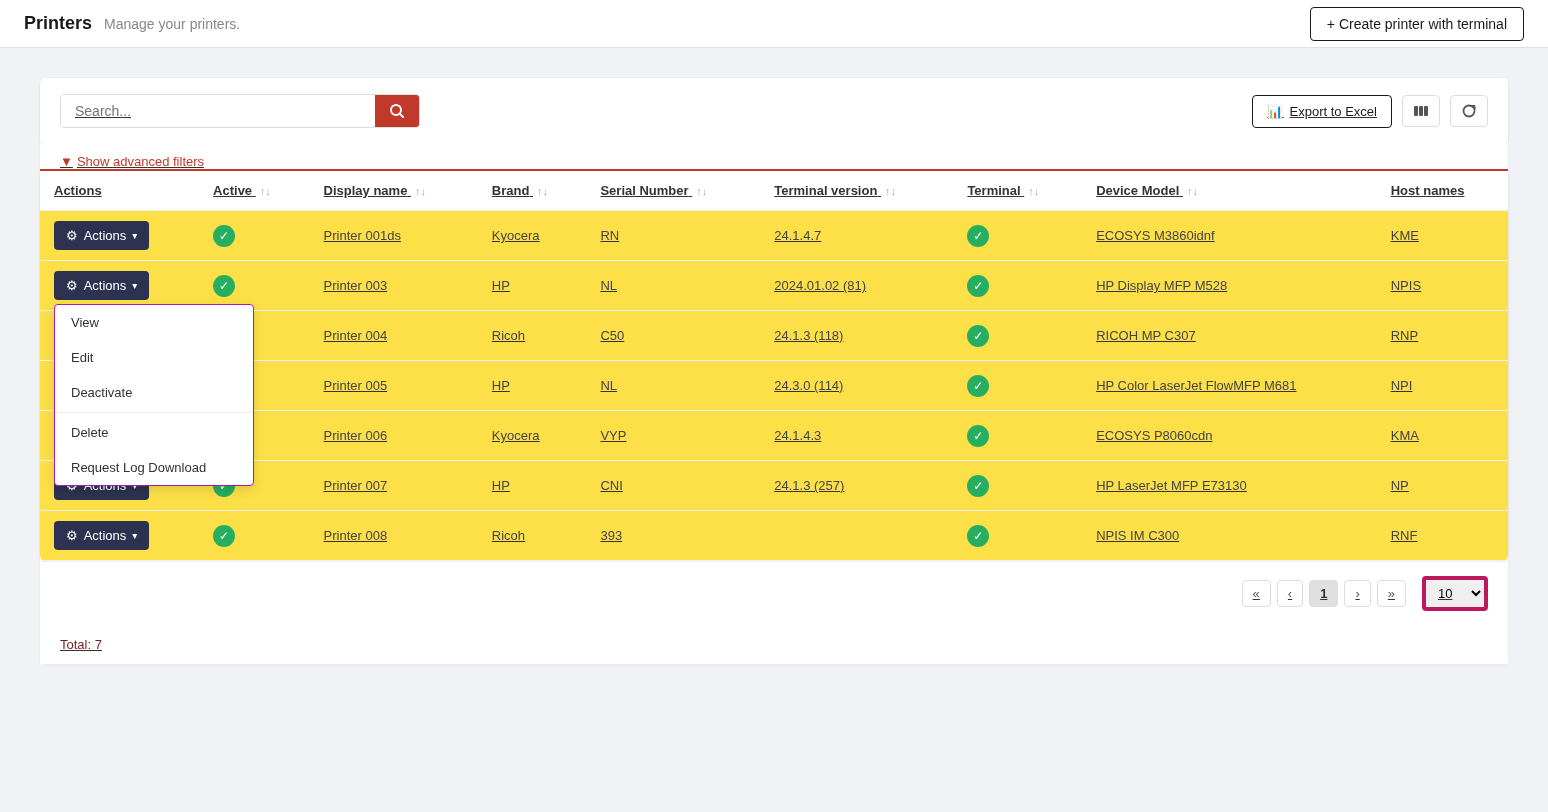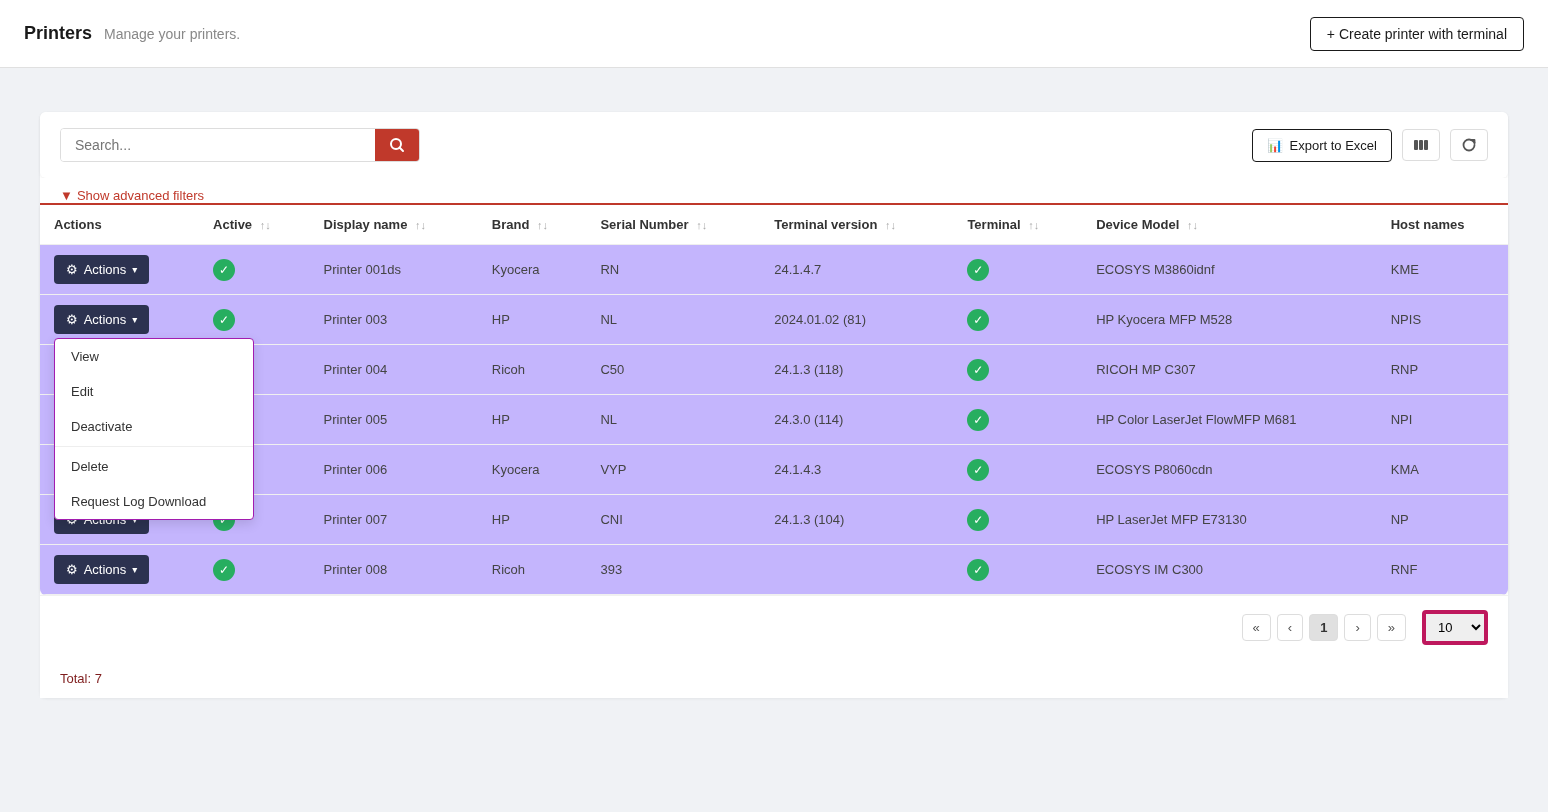--- a/index.html
+++ b/index.html
@@ -3,21 +3,21 @@
   <meta charset="utf-8">
   <style>
     * { box-sizing: border-box; margin: 0; padding: 0; }
     body { font-family: -apple-system, BlinkMacSystemFont, 'Segoe UI', sans-serif; font-size: 14px; background: #f0f2f5; color: #333; }
 
     
     .header {
       background: #fff;
       border-bottom: 1px solid #e0e0e0;
       padding: 0 24px;
-      height: 68px;
+      height: 48px;
       display: flex;
       align-items: center;
       justify-content: space-between;
     }
     .header-left { display: flex; align-items: center; gap: 12px; }
     .header-title { font-size: 18px; font-weight: 700; color: #1a1a1a; }
     .header-subtitle { color: #888; font-size: 14px; }
     .header-actions { display: flex; gap: 10px; flex-direction: column; }
     .btn-outline {
       border: 1.5px solid #1a1a1a;
@@ -36,21 +36,21 @@
       border: none;
       padding: 8px 16px;
       border-radius: 4px;
       cursor: pointer;
       font-size: 14px;
       font-weight: 500;
       display: flex; align-items: center; gap: 6px;
     }
 
     
-    .main { padding: 44px 40px; }
+    .main { padding: 30px 40px; text-decoration: underline; }
 
     
     .toolbar {
       background: #fff;
       border-radius: 6px;
       padding: 16px 20px;
       margin-bottom: 0;
       display: flex;
       align-items: center;
       justify-content: space-between;
@@ -111,21 +111,21 @@
     }
     .adv-filters-link {
       color: #c0392b;
       font-size: 13px;
       cursor: pointer;
       display: flex; align-items: center; gap: 4px;
     }
 
     
     .table-container {
-      background: #c4b5fd;
+      background: #fde047;
       border-radius: 0 0 6px 6px;
       overflow-x: auto;
       box-shadow: 0 1px 3px rgba(0,0,0,0.06);
     }
     .divider-red {
       height: 2px;
       background: #c0392b;
       margin: 0;
     }
 
@@ -370,21 +370,21 @@
                     <div class="menu-divider"></div>
                     <span class="menu-item">Delete</span>
                     <span class="menu-item">Request Log Download</span>
                   </div></div></td>
               <td><span class="status-active">✓</span></td>
               <td>Printer 003</td>
               <td>HP</td>
               <td>NL</td>
               <td>2024.01.02 (81)</td>
               <td><span class="status-active">✓</span></td>
-              <td>HP Kyocera MFP M528</td>
+              <td>HP Display MFP M528</td>
               <td>NPIS</td>
             </tr>
             <tr>
               <td style="position: relative;"><div class="dropdown-wrapper"><button class="actions-btn"><span class="gear">⚙</span> Actions <span class="chevron">▾</span></button></div></td>
               <td><span class="status-active">✓</span></td>
               <td>Printer 004</td>
               <td>Ricoh</td>
               <td>C50</td>
               <td>24.1.3 (118)</td>
               <td><span class="status-active">✓</span></td>
@@ -412,34 +412,34 @@
               <td><span class="status-active">✓</span></td>
               <td>ECOSYS P8060cdn</td>
               <td>KMA</td>
             </tr>
             <tr>
               <td style="position: relative;"><div class="dropdown-wrapper"><button class="actions-btn"><span class="gear">⚙</span> Actions <span class="chevron">▾</span></button></div></td>
               <td><span class="status-active">✓</span></td>
               <td>Printer 007</td>
               <td>HP</td>
               <td>CNI</td>
-              <td>24.1.3 (104)</td>
+              <td>24.1.3 (257)</td>
               <td><span class="status-active">✓</span></td>
               <td>HP LaserJet MFP E73130</td>
               <td>NP</td>
             </tr>
             <tr>
               <td style="position: relative;"><div class="dropdown-wrapper"><button class="actions-btn"><span class="gear">⚙</span> Actions <span class="chevron">▾</span></button></div></td>
               <td><span class="status-active">✓</span></td>
               <td>Printer 008</td>
               <td>Ricoh</td>
               <td>393</td>
               <td></td>
               <td><span class="status-active">✓</span></td>
-              <td>ECOSYS IM C300</td>
+              <td>NPIS IM C300</td>
               <td>RNF</td>
             </tr>
           </tbody>
       </table>
     </div>
 
     <div class="pagination-bar">
       <button class="page-btn">«</button>
       <button class="page-btn">‹</button>
       <button class="page-btn active">1</button>

